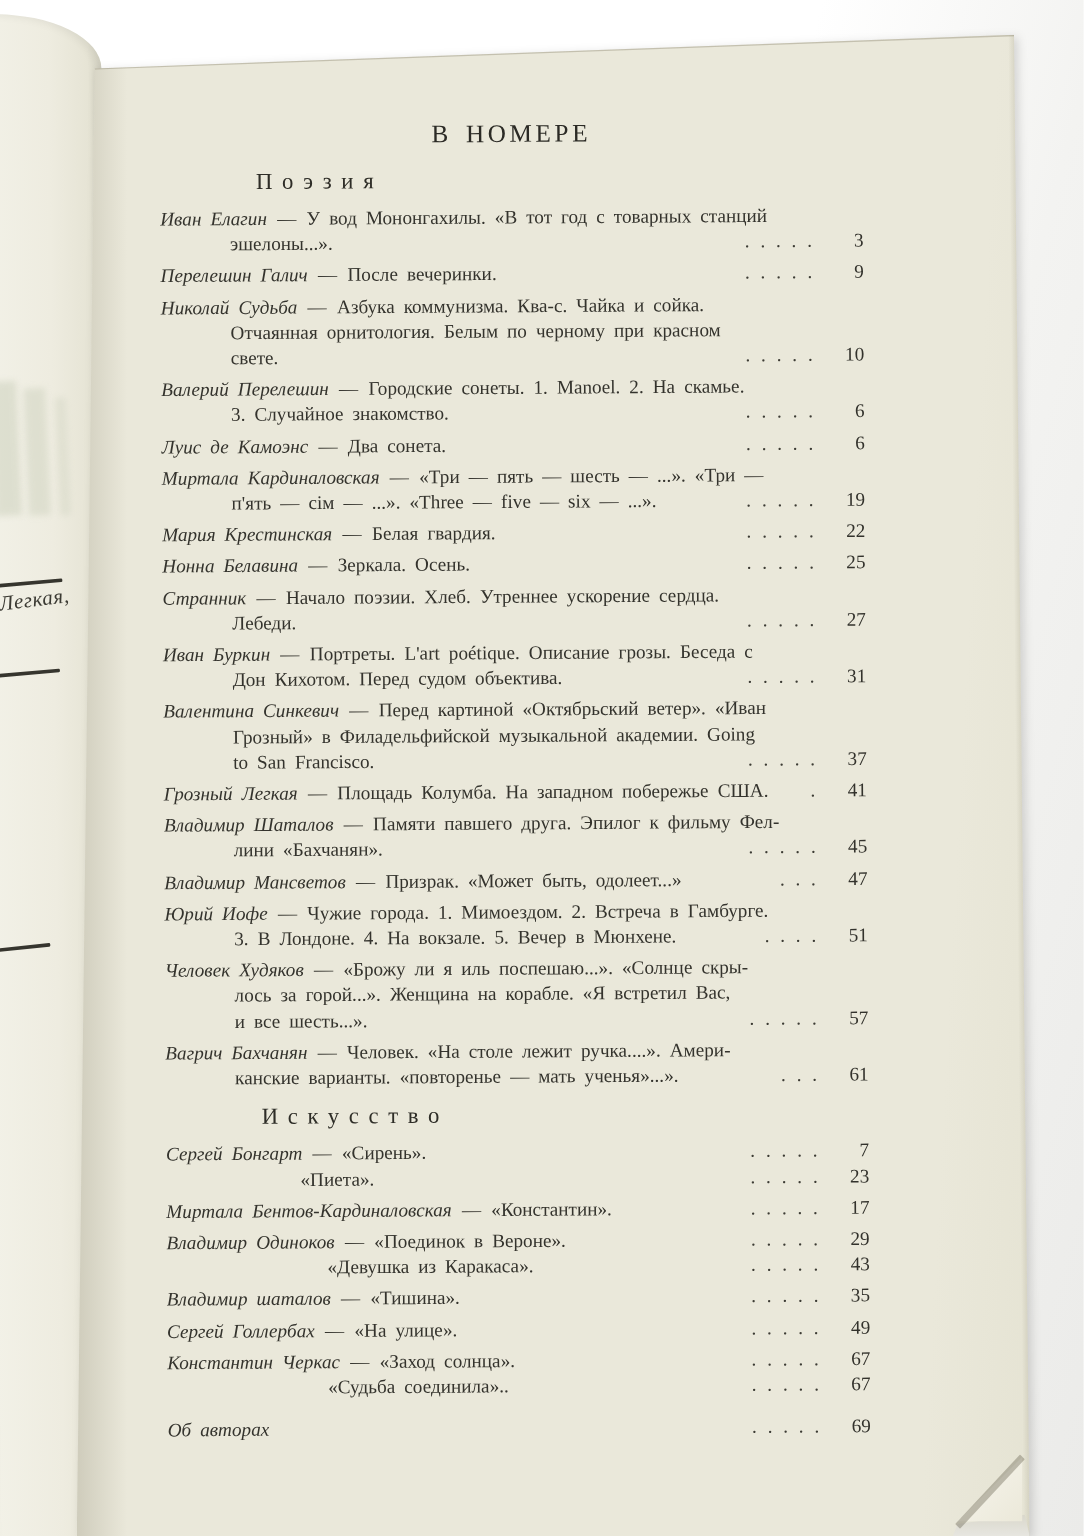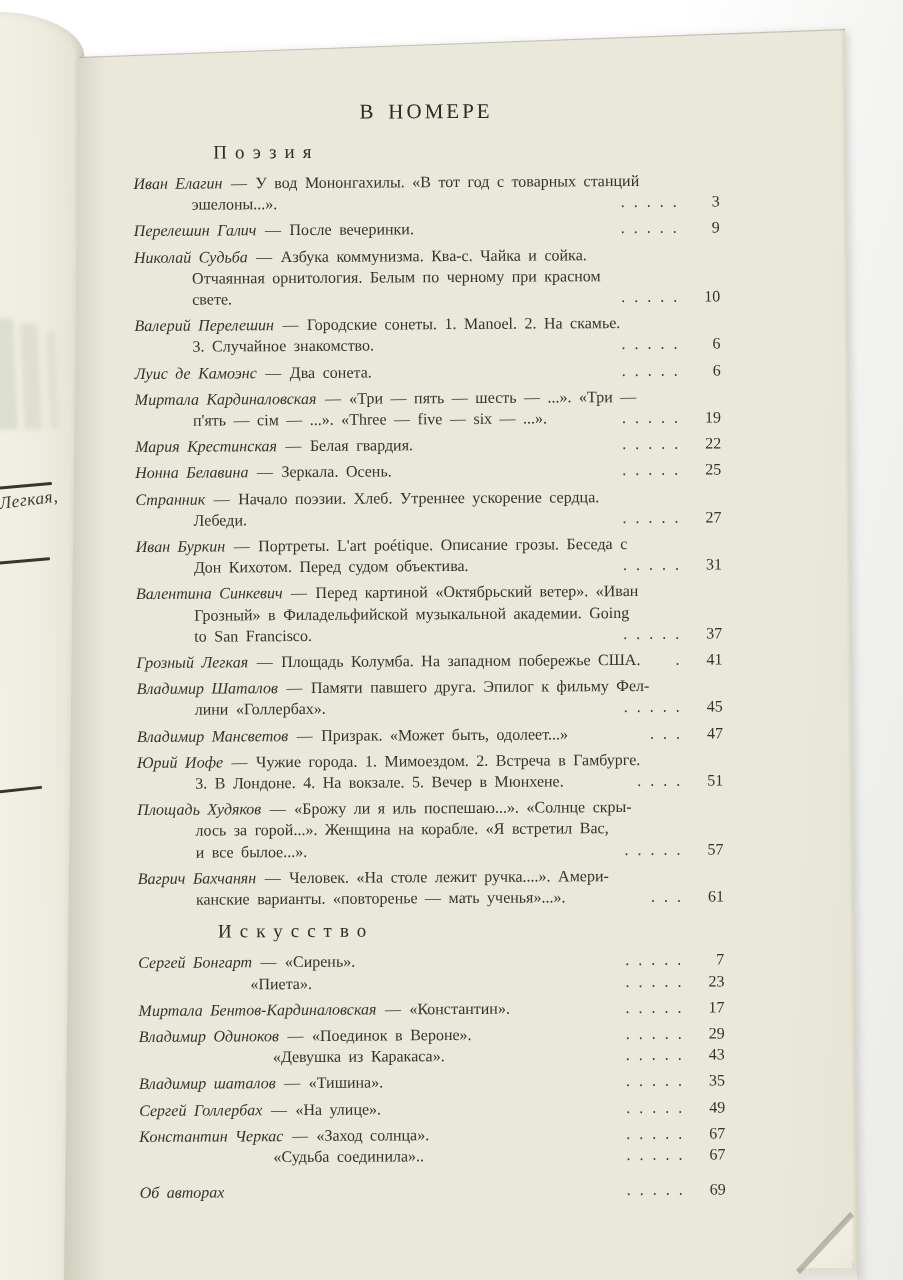--- a/index.html
+++ b/index.html
@@ -199,42 +199,42 @@
                   </span></div>
               </div>
               <div class="entry">
                 <div class="line ind0"><span class="author">Грозный Легкая</span> <span class="dash">—</span> <span class="ltext">Площадь Колумба. На западном побережье США.</span><span class="pgroup">
                     <span class="leader">.</span>
                     <span class="pagenum">41</span>
                   </span></div>
               </div>
               <div class="entry">
                 <div class="line ind0"><span class="author">Владимир Шаталов</span> <span class="dash">—</span> <span class="ltext">Памяти павшего друга. Эпилог к фильму Фел-</span></div>
-                <div class="line ind1"><span class="ltext">лини «Голлербах».</span><span class="pgroup">
+                <div class="line ind1"><span class="ltext">лини «Бахчанян».</span><span class="pgroup">
                     <span class="leader">.....</span>
                     <span class="pagenum">45</span>
                   </span></div>
               </div>
               <div class="entry">
                 <div class="line ind0"><span class="author">Владимир Мансветов</span> <span class="dash">—</span> <span class="ltext">Призрак. «Может быть, одолеет...»</span><span class="pgroup">
                     <span class="leader">...</span>
                     <span class="pagenum">47</span>
                   </span></div>
               </div>
               <div class="entry">
                 <div class="line ind0"><span class="author">Юрий Иофе</span> <span class="dash">—</span> <span class="ltext">Чужие города. 1. Мимоездом. 2. Встреча в Гамбурге.</span></div>
                 <div class="line ind1"><span class="ltext">3. В Лондоне. 4. На вокзале. 5. Вечер в Мюнхене.</span><span class="pgroup">
                     <span class="leader">....</span>
                     <span class="pagenum">51</span>
                   </span></div>
               </div>
               <div class="entry">
-                <div class="line ind0"><span class="author">Площадь Худяков</span> <span class="dash">—</span> <span class="ltext">«Брожу ли я иль поспешаю...». «Солнце скры-</span></div>
+                <div class="line ind0"><span class="author">Человек Худяков</span> <span class="dash">—</span> <span class="ltext">«Брожу ли я иль поспешаю...». «Солнце скры-</span></div>
                 <div class="line ind1"><span class="ltext">лось за горой...». Женщина на корабле. «Я встретил Вас,</span></div>
-                <div class="line ind1"><span class="ltext">и все былое...».</span><span class="pgroup">
+                <div class="line ind1"><span class="ltext">и все шесть...».</span><span class="pgroup">
                     <span class="leader">.....</span>
                     <span class="pagenum">57</span>
                   </span></div>
               </div>
               <div class="entry">
                 <div class="line ind0"><span class="author">Вагрич Бахчанян</span> <span class="dash">—</span> <span class="ltext">Человек. «На столе лежит ручка....». Амери-</span></div>
                 <div class="line ind1"><span class="ltext">канские варианты. «повторенье — мать ученья»...».</span><span class="pgroup">
                     <span class="leader">...</span>
                     <span class="pagenum">61</span>
                   </span></div>

